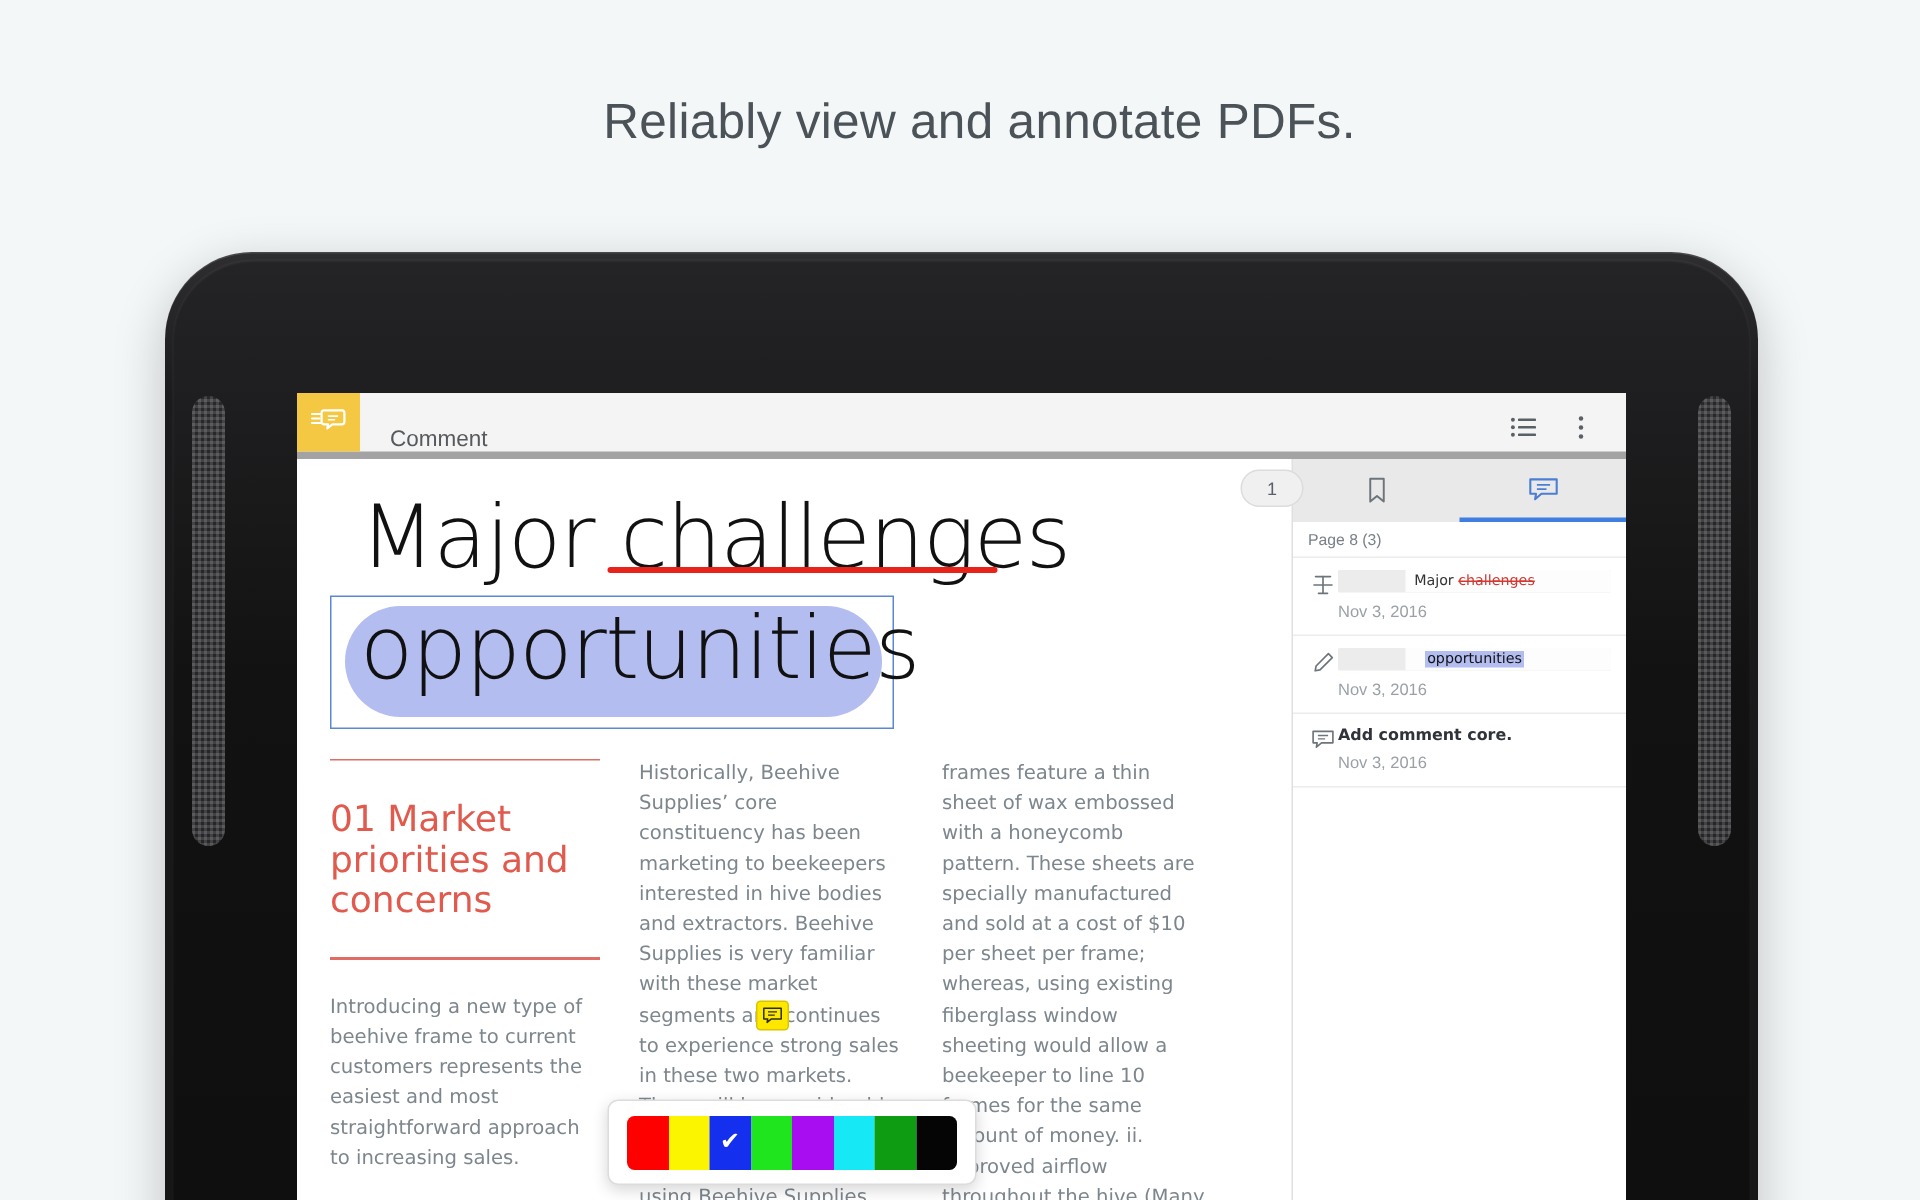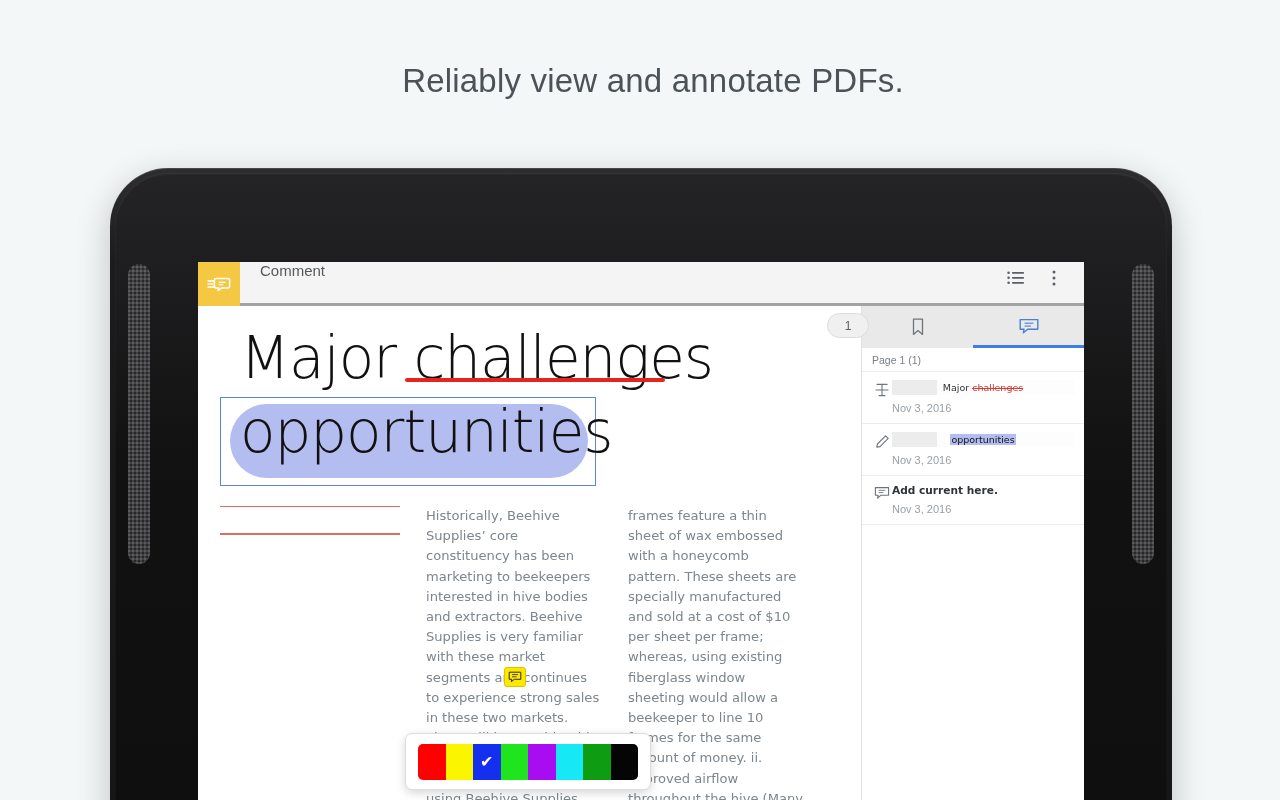--- a/index.html
+++ b/index.html
@@ -56,22 +56,22 @@
     width: 886px; height: 606px;
     background: #ffffff;
     overflow: hidden;
   }
 
   
   .topbar {
     position: relative;
     height: 44px;
     background: #f4f4f4;
-    border-bottom: 3px solid #a3a3a3;
-    display: flex; align-items: flex-start;
+    border-bottom: 5px solid #a3a3a3;
+    display: flex; align-items: flex-end;
   }
   .menu-chip {
     width: 42px; height: 44px;
     background: #f4c842;
     display: flex; align-items: center; justify-content: center;
     flex: 0 0 auto;
     cursor: pointer;
   }
   .menu-chip svg { display:block; }
   .topbar-title {
@@ -353,21 +353,23 @@
             <div class="hl-line1">Major challenges</div>
             <div class="strike"></div>
             <div class="hl-line2-hl"></div>
             <div class="hl-line2-box"></div>
             <div class="hl-line2">opportunities</div>
           </div>
 
           <div class="cols">
             <div class="col c1">
               <div class="rule"></div>
+              <div class="sec-title">01 Market priorities and concerns</div>
               <div class="rule below"></div>
+              <div class="body-txt">Introducing a new type of beehive frame to current customers represents the easiest and most straightforward approach to increasing sales.</div>
             </div>
             <div class="col">
               <div class="body-txt">Historically, Beehive Supplies’ core constituency has been marketing to beekeepers interested in hive bodies and extractors. Beehive Supplies is very familiar with these market segments and continues to experience strong sales in these two markets. There will be considerable research involved in trying to penetrate a new market using Beehive Supplies current</div>
             </div>
             <div class="col">
               <div class="body-txt">frames feature a thin sheet of wax embossed with a honeycomb pattern. These sheets are specially manufactured and sold at a cost of $10 per sheet per frame; whereas, using existing fiberglass window sheeting would allow a beekeeper to line 10 frames for the same amount of money. ii. Improved airflow throughout the hive (Many beekeepers try to solve the problem of ventilation by installing electronic fans. The problem with electronic fans is bees tend to become</div>
             </div>
           </div>
 
           <div class="inline-note">
@@ -406,21 +408,21 @@
           </div>
           <div class="sb-tab active">
             <svg width="22" height="20" viewBox="0 0 22 20">
               <path d="M2.2 2.6h17.6v9.6H9.6l-4.2 3.6.6-3.6H2.2z" fill="none" stroke="#4a7fd4" stroke-width="1.4" stroke-linejoin="round"></path>
               <line x1="6.6" y1="6.2" x2="15.4" y2="6.2" stroke="#4a7fd4" stroke-width="1.1"></line>
               <line x1="6.6" y1="9.1" x2="13" y2="9.1" stroke="#4a7fd4" stroke-width="1.1"></line>
             </svg>
           </div>
         </div>
 
-        <div class="sb-pagehdr">Page 1 (1)</div>
+        <div class="sb-pagehdr">Page 8 (3)</div>
 
         <div id="comment-list">
             <div class="cmt">
               <div class="cmt-ico">
                 <svg width="14" height="16" viewBox="0 0 14 16">
                   <g stroke="#6d747b" stroke-width="1.1" stroke-linecap="round">
                     <line x1="2" y1="2.4" x2="12" y2="2.4"></line>
                     <line x1="7" y1="2.4" x2="7" y2="13.4"></line>
                     <line x1="1" y1="8" x2="13" y2="8"></line>
                     <line x1="4" y1="13.6" x2="10" y2="13.6"></line>
@@ -451,21 +453,21 @@
             </div>
             <div class="cmt">
               <div class="cmt-ico">
                 <svg width="16" height="15" viewBox="0 0 16 15">
                   <path d="M1.4 1.6h13.2v7.6H7l-3.4 2.9.5-2.9H1.4z" fill="none" stroke="#6d747b" stroke-width="1.1" stroke-linejoin="round"></path>
                   <line x1="4.6" y1="4.3" x2="11.4" y2="4.3" stroke="#6d747b" stroke-width="0.9"></line>
                   <line x1="4.6" y1="6.6" x2="9.4" y2="6.6" stroke="#6d747b" stroke-width="0.9"></line>
                 </svg>
               </div>
               <div class="cmt-main">
-                <div class="cmt-text">Add current here.</div>
+                <div class="cmt-text">Add comment core.</div>
                 <div class="cmt-date">Nov 3, 2016</div>
               </div>
             </div>
           </div>
       </div>
     </div>
   </div>
 </div>
 
 </body></html>

